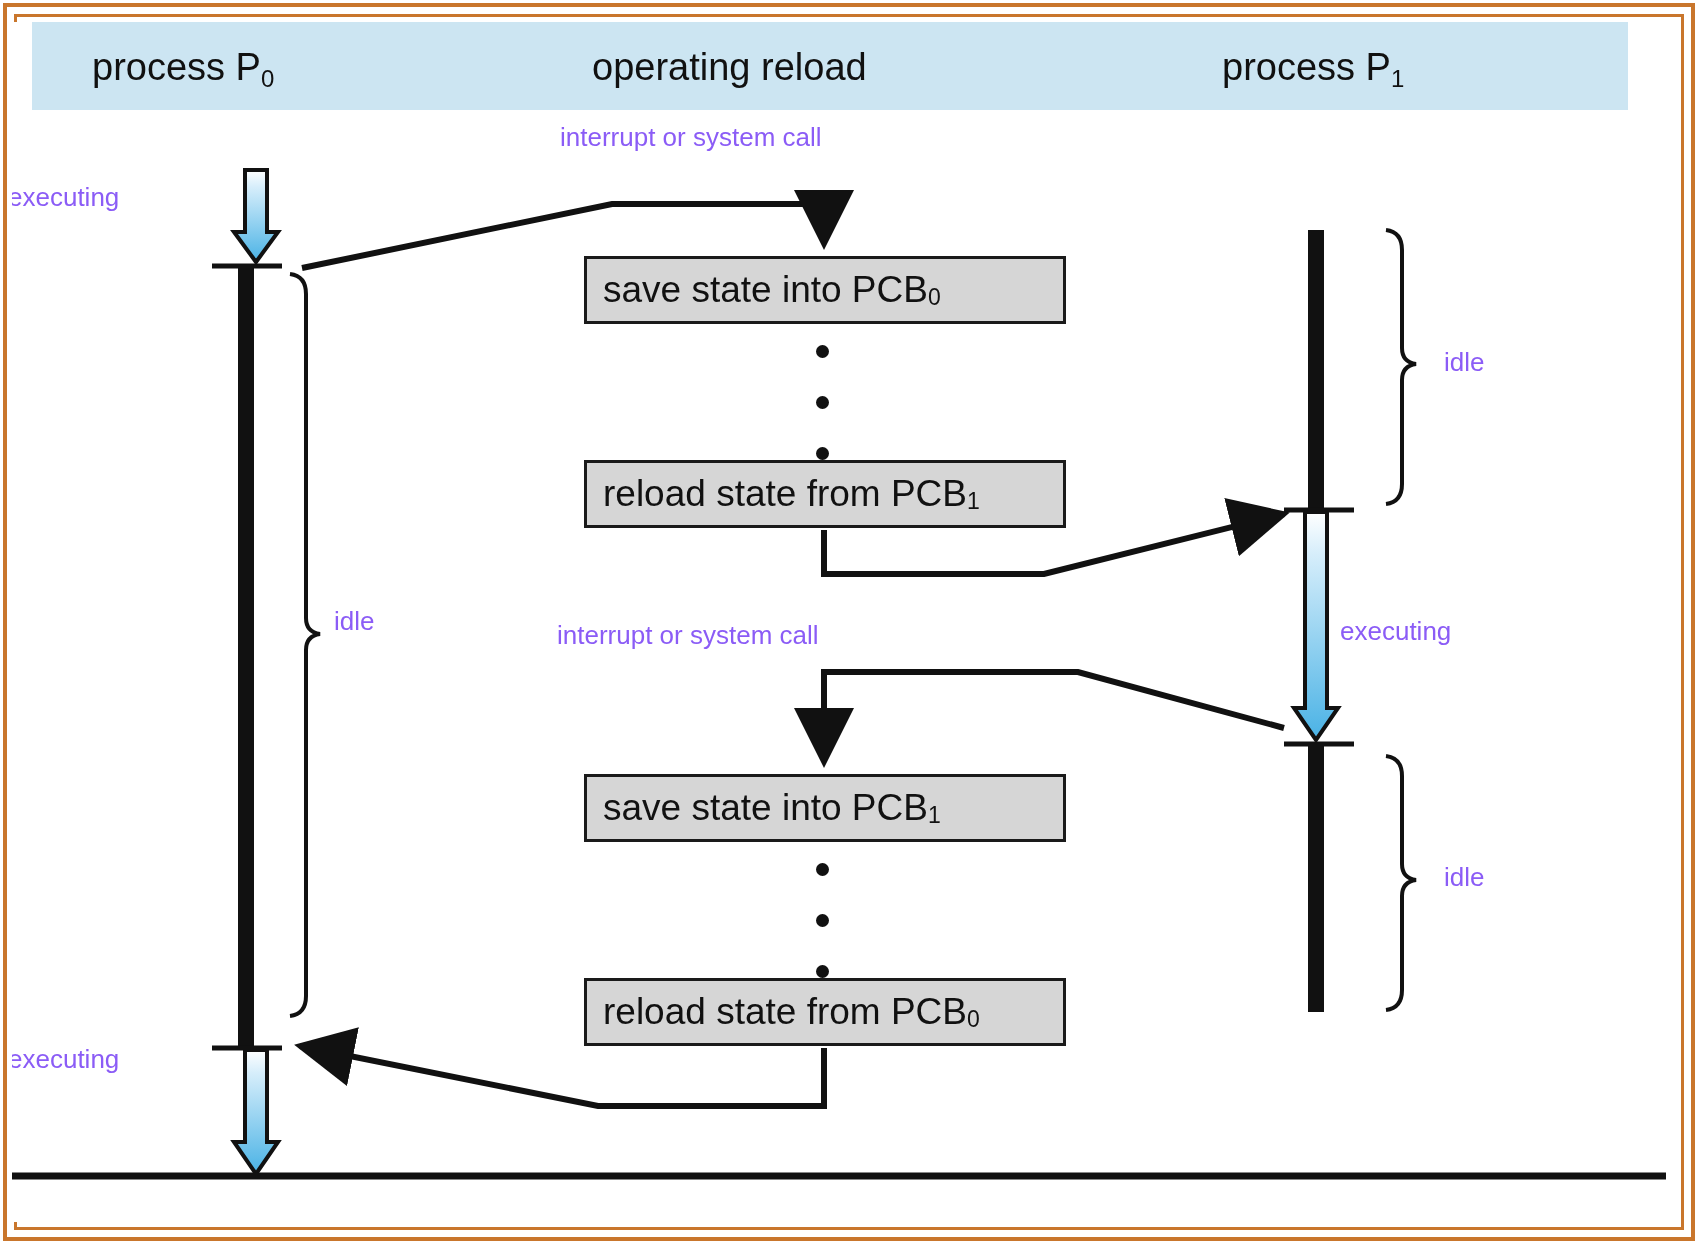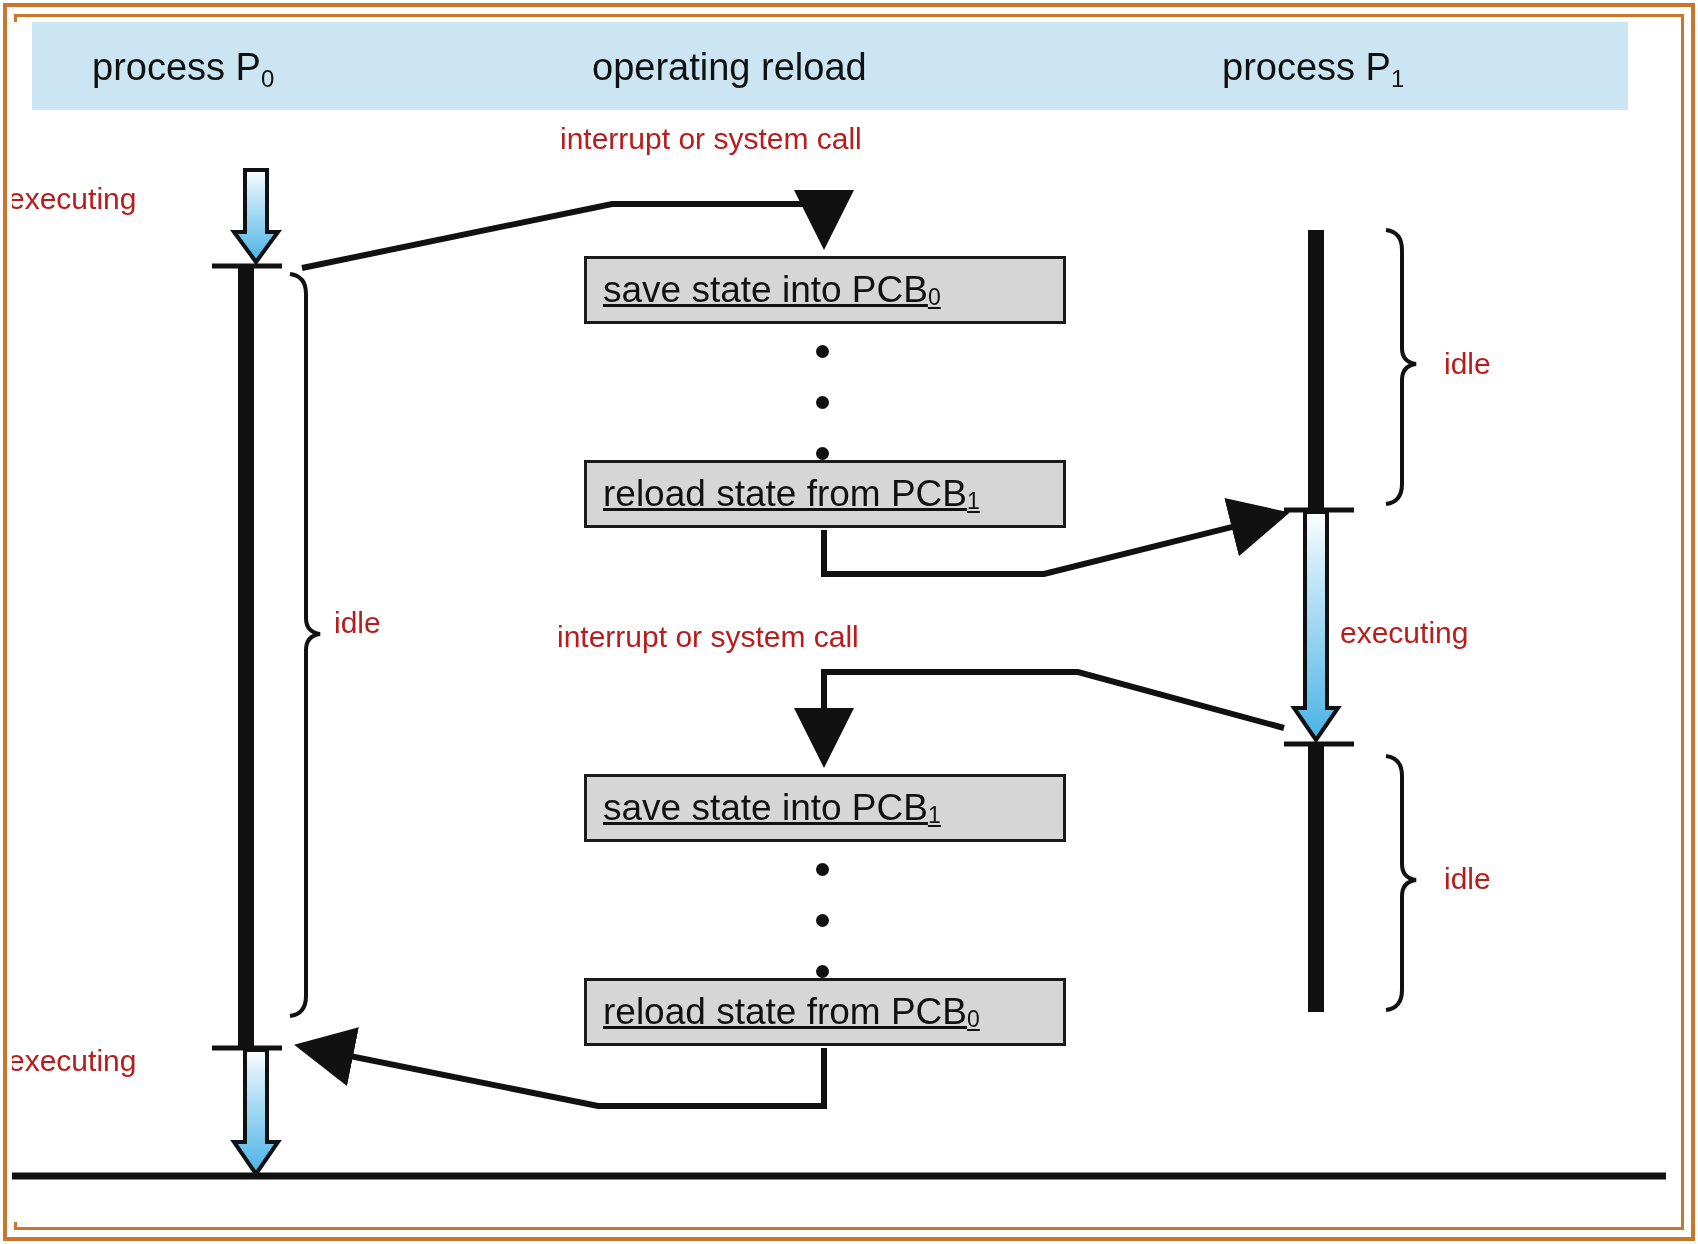--- a/index.html
+++ b/index.html
@@ -41,33 +41,32 @@
     white-space:nowrap;
   }
   .col-title sub{font-size:24px;vertical-align:baseline;position:relative;top:7px;}
   #title-p0{left:80px;}
   #title-os{left:580px;}
   #title-p1{left:1210px;}
 
   
   .label{
     position:absolute;
-    font-size:30px;color:#b91c1c;white-space:nowrap;
+    font-size:26px;color:#8b5cf6;white-space:nowrap;
   }
   
   .pcb-box{
     position:absolute;
     background:#d6d6d6;
     border:3px solid #1a1a1a;
     box-sizing:border-box;
     display:flex;align-items:center;
     padding-left:16px;padding-right:16px;
     font-size:37px;color:#111;
     white-space:nowrap;
-    text-decoration:underline;
   }
   .pcb-box sub{font-size:23px;vertical-align:baseline;position:relative;top:7px;}
   
   .dots{position:absolute;}
   .dots span{
     display:block;width:13px;height:13px;border-radius:50%;
     background:#111;margin-bottom:38px;
   }
   
   .overlay{position:absolute;left:0;top:0;width:1654px;height:1200px;overflow:visible;}

